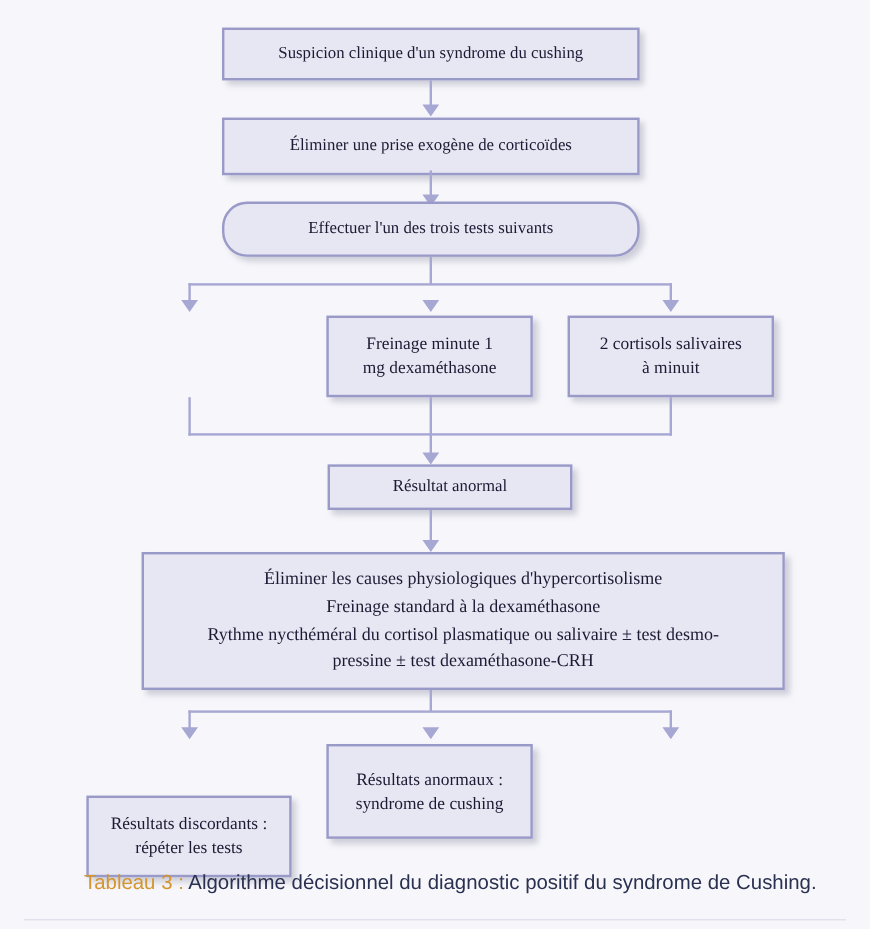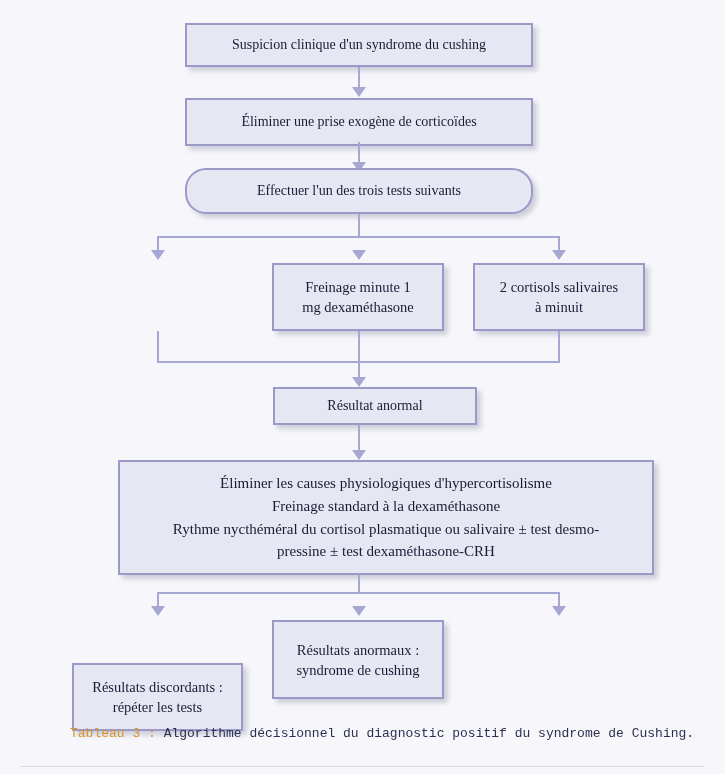--- a/index.html
+++ b/index.html
@@ -62,22 +62,22 @@
     border-right: 7px solid transparent;
     border-top: 10px solid #a7a7d4;
   }
 
   
   #caption {
     position: absolute;
     left: 70px;
     top: 726px;
     width: 600px;
-    font-family: Liberation Mono, monospace;
-    font-size: 13px;
+    font-family: Liberation Sans, sans-serif;
+    font-size: 17px;
     color: #2a3050;
     white-space: nowrap;
   }
   #caption .tag {
     color: #d4952e;
   }
   #footer-rule {
     position: absolute;
     left: 20px;
     top: 766px;

